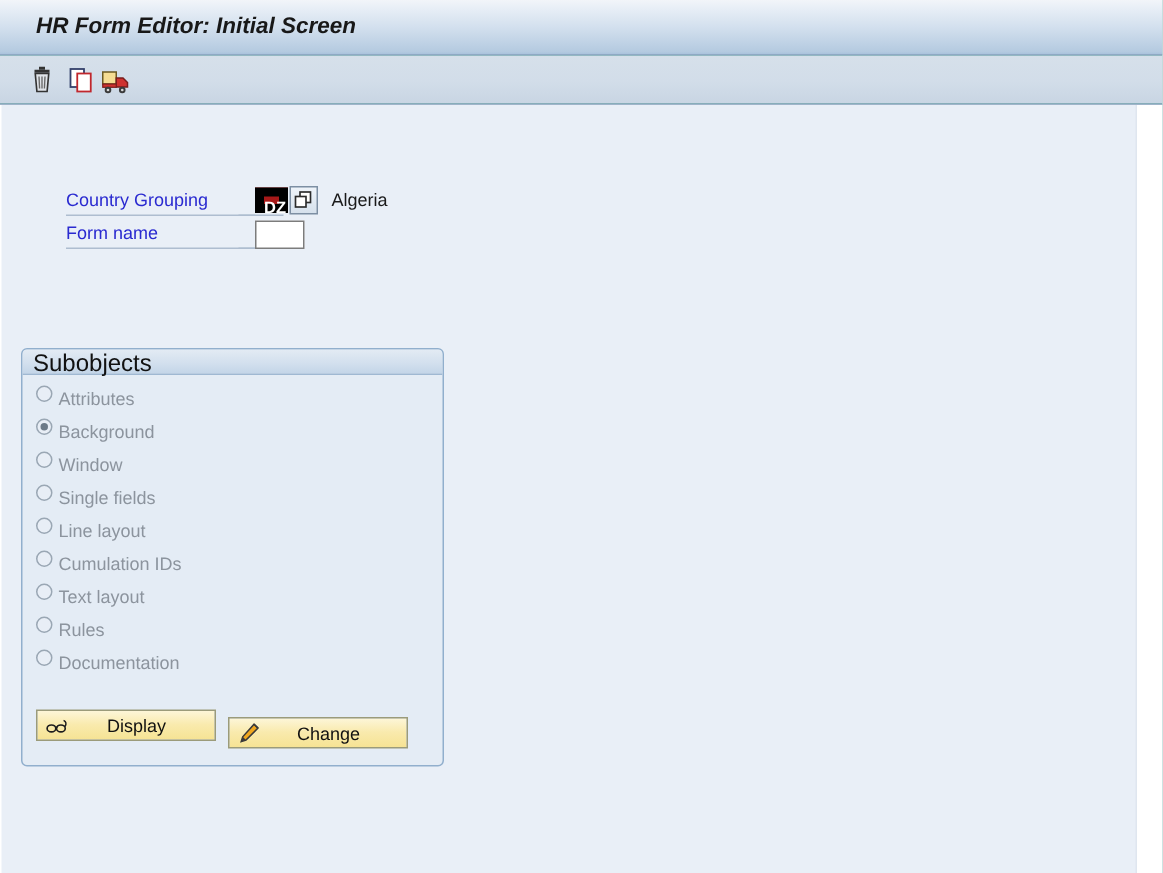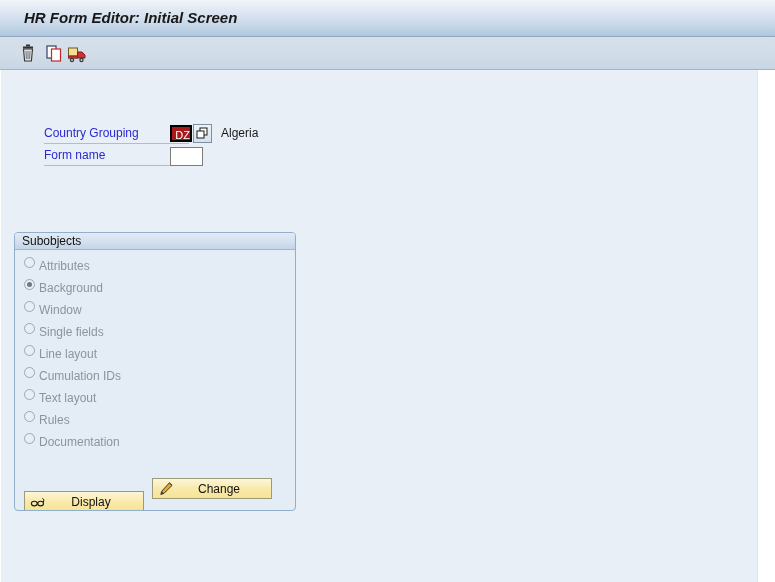--- a/index.html
+++ b/index.html
@@ -148,24 +148,24 @@
   }
   .input-country {
     position: absolute;
     left: 156px;
     top: 2px;
     width: 22px;
     height: 17px;
     background: #a81919;
     color: #ffffff;
     font-size: 11px;
-    font-weight: normal;
+    font-weight: bold;
     text-align: right;
     line-height: 17px;
-    border: 2px solid #000000;
+    border: 6px solid #000000;
     box-sizing: border-box;
     cursor: text;
   }
   .multi-sel-btn {
     position: absolute;
     left: 179px;
     top: 1px;
     width: 19px;
     height: 19px;
     background: linear-gradient(to bottom, #eef3f9, #d6e1ec);
@@ -246,21 +246,21 @@
     width: 100%;
     height: 17px;
     background: linear-gradient(to bottom, #e3ebf4 0%, #d3e0ee 55%, #c3d5e8 100%);
     border-bottom: 1px solid #9fb8d2;
     box-sizing: border-box;
   }
   #subobjects-title {
     position: absolute;
     left: 7px;
     top: 1px;
-    font-size: 12px;
+    font-size: 16px;
     color: #111111;
     white-space: nowrap;
   }
   #radio-list {
     position: absolute;
     left: 7px;
     top: 21px;
     width: 260px;
   }
   .radio-row {
@@ -295,21 +295,21 @@
     top: 4px;
     font-size: 12px;
     color: #8c949e;
     line-height: 16px;
     white-space: nowrap;
   }
 
   
   #display-button {
     left: 9px;
-    top: 258px;
+    top: 240px;
     width: 120px;
     height: 21px;
     padding-left: 33px;
   }
   #change-button {
     left: 137px;
     top: 245px;
     width: 120px;
     height: 21px;
   }

